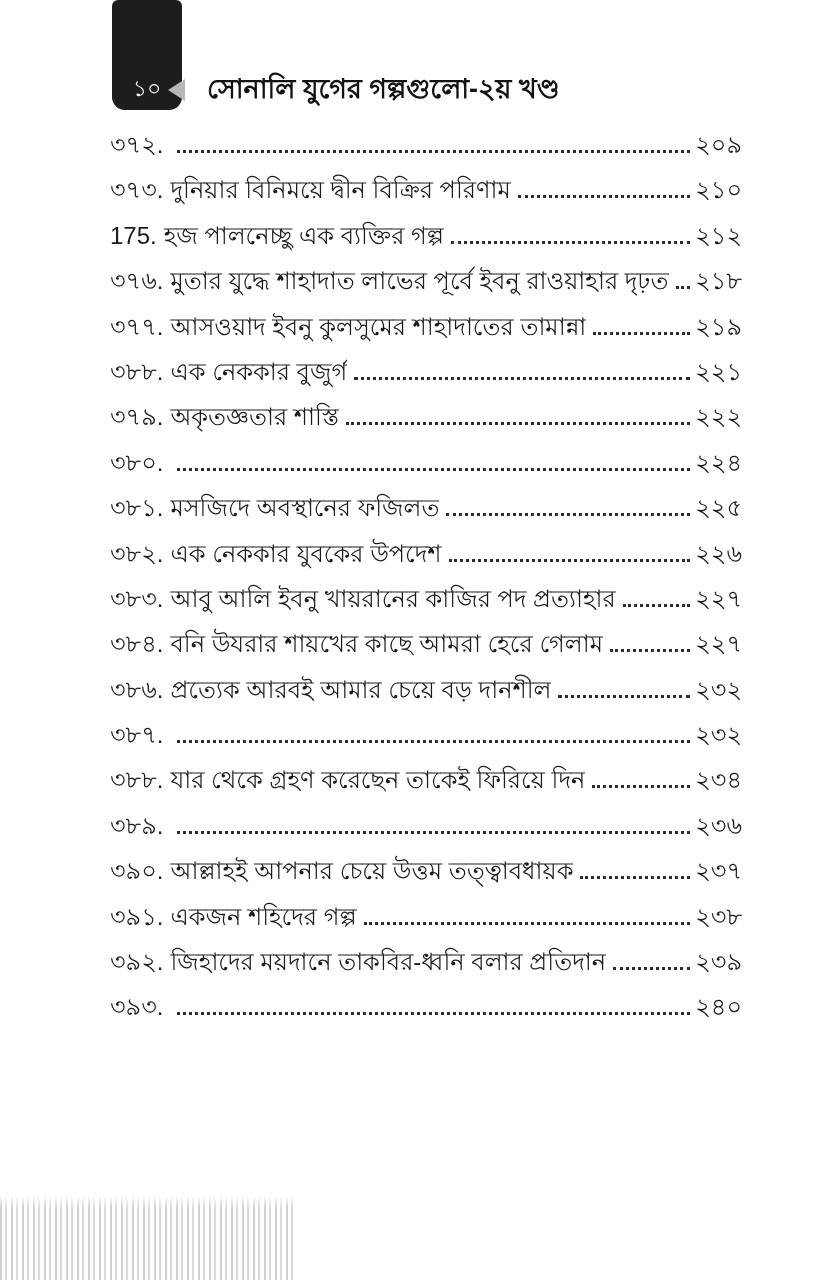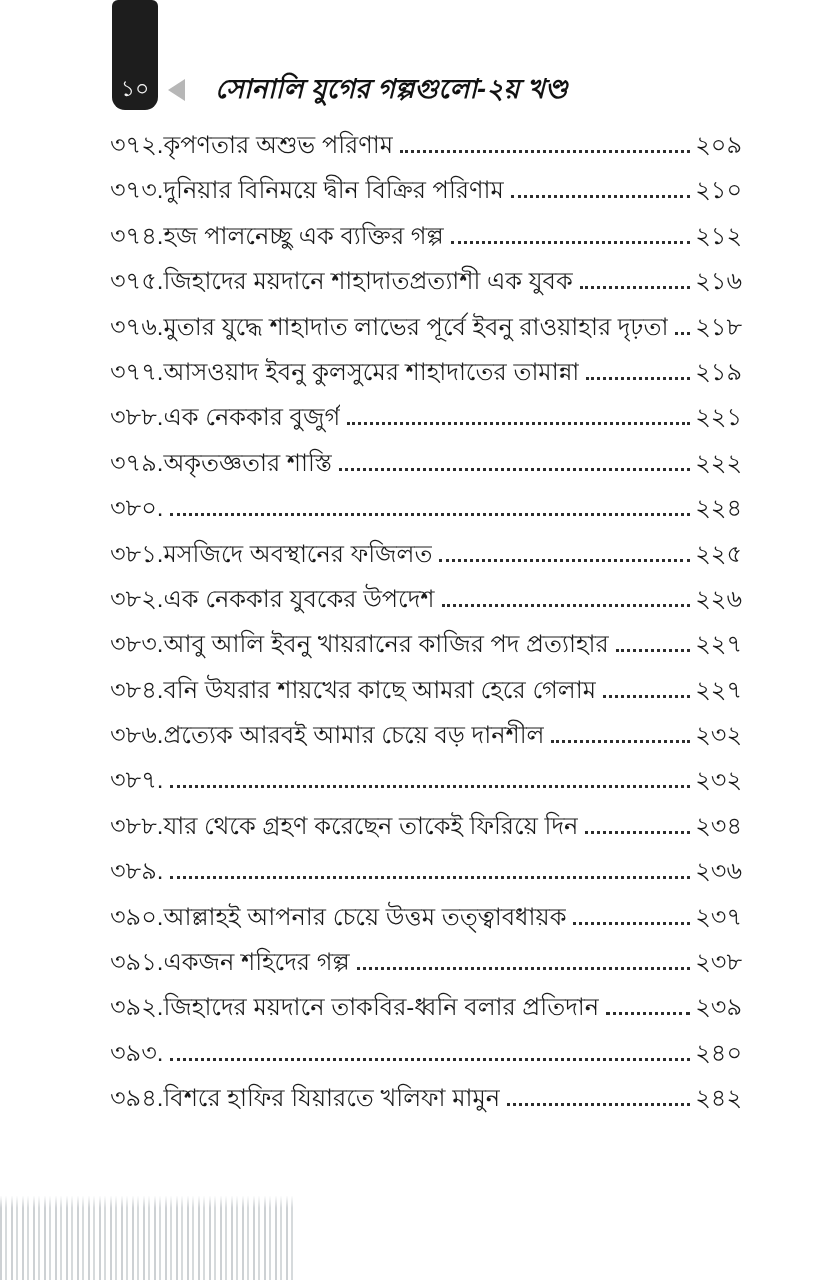--- a/index.html
+++ b/index.html
@@ -16,21 +16,21 @@
     position: absolute;
     inset: 0;
     background: #ffffff;
   }
 
   
   .black-tab {
     position: absolute;
     left: 112px;
     top: 0;
-    width: 46px;
+    width: 70px;
     height: 110px;
     background: #1d1d1d;
     border-radius: 6px 6px 13px 13px;
     display: flex;
     align-items: flex-end;
     justify-content: center;
     box-sizing: border-box;
     padding-bottom: 10px;
   }
   .black-tab .pg-num {
@@ -40,22 +40,21 @@
   }
 
   
   .header-row {
     position: absolute;
     left: 168px;
     top: 70px;
     height: 40px;
     display: flex;
     align-items: center;
-    gap: 30px;
-    font-style: italic;
+    gap: 22px;
   }
   .tri-left {
     width: 0;
     height: 0;
     border-top: 11px solid transparent;
     border-bottom: 11px solid transparent;
     border-right: 17px solid #b7b7b7;
   }
   .header-title {
     font-size: 27px;
@@ -74,20 +73,21 @@
   .toc-row {
     height: 45.4px;
     display: flex;
     align-items: baseline;
     font-size: 24px;
     line-height: 45.4px;
     color: #1b1b1b;
   }
   .toc-row .no {
     white-space: nowrap;
+    margin-right: 7px;
   }
   .toc-row .title {
     white-space: nowrap;
     overflow: hidden;
     flex-shrink: 1;
   }
   .toc-row .dots {
     flex: 1 0 14px;
     height: 0.80em;
     margin: 0 5px 0 7px;
@@ -125,45 +125,38 @@
   </div>
 
   <div class="header-row">
     <span class="tri-left"></span>
     <span class="header-title">সোনালি যুগের গল্পগুলো-২য় খণ্ড</span>
   </div>
 
   <div class="toc" id="toc">
   <div class="toc-row">
     <span class="no">৩৭২.</span>
-    <span class="title">কৃপণতার অশুভ পরিণাম</span>
     <span class="dots"></span>
     <span class="pgref">২০৯</span>
   </div>
 
   <div class="toc-row">
     <span class="no">৩৭৩.</span>
     <span class="title">দুনিয়ার বিনিময়ে দ্বীন বিক্রির পরিণাম</span>
     <span class="dots"></span>
     <span class="pgref">২১০</span>
   </div>
 
   <div class="toc-row">
-    <span class="no">৩৭৪.</span>
+    <span class="no">175.</span>
     <span class="title">হজ পালনেচ্ছু এক ব্যক্তির গল্প</span>
     <span class="dots"></span>
     <span class="pgref">২১২</span>
   </div>
 
-  <div class="toc-row">
-    <span class="no">৩৭৫.</span>
-    <span class="title">জিহাদের ময়দানে শাহাদাতপ্রত্যাশী এক যুবক</span>
-    <span class="dots"></span>
-    <span class="pgref">২১৬</span>
-  </div>
 
   <div class="toc-row">
     <span class="no">৩৭৬.</span>
     <span class="title">মুতার যুদ্ধে শাহাদাত লাভের পূর্বে ইবনু রাওয়াহার দৃঢ়তা</span>
     <span class="dots"></span>
     <span class="pgref">২১৮</span>
   </div>
 
   <div class="toc-row">
     <span class="no">৩৭৭.</span>
@@ -267,23 +260,17 @@
     <span class="dots"></span>
     <span class="pgref">২৩৯</span>
   </div>
 
   <div class="toc-row">
     <span class="no">৩৯৩.</span>
     <span class="dots"></span>
     <span class="pgref">২৪০</span>
   </div>
 
-  <div class="toc-row">
-    <span class="no">৩৯৪.</span>
-    <span class="title">বিশরে হাফির যিয়ারতে খলিফা মামুন</span>
-    <span class="dots"></span>
-    <span class="pgref">২৪২</span>
-  </div>
 </div>
 
   <div class="stripes"></div>
 
 </div>
 
 </body></html>

